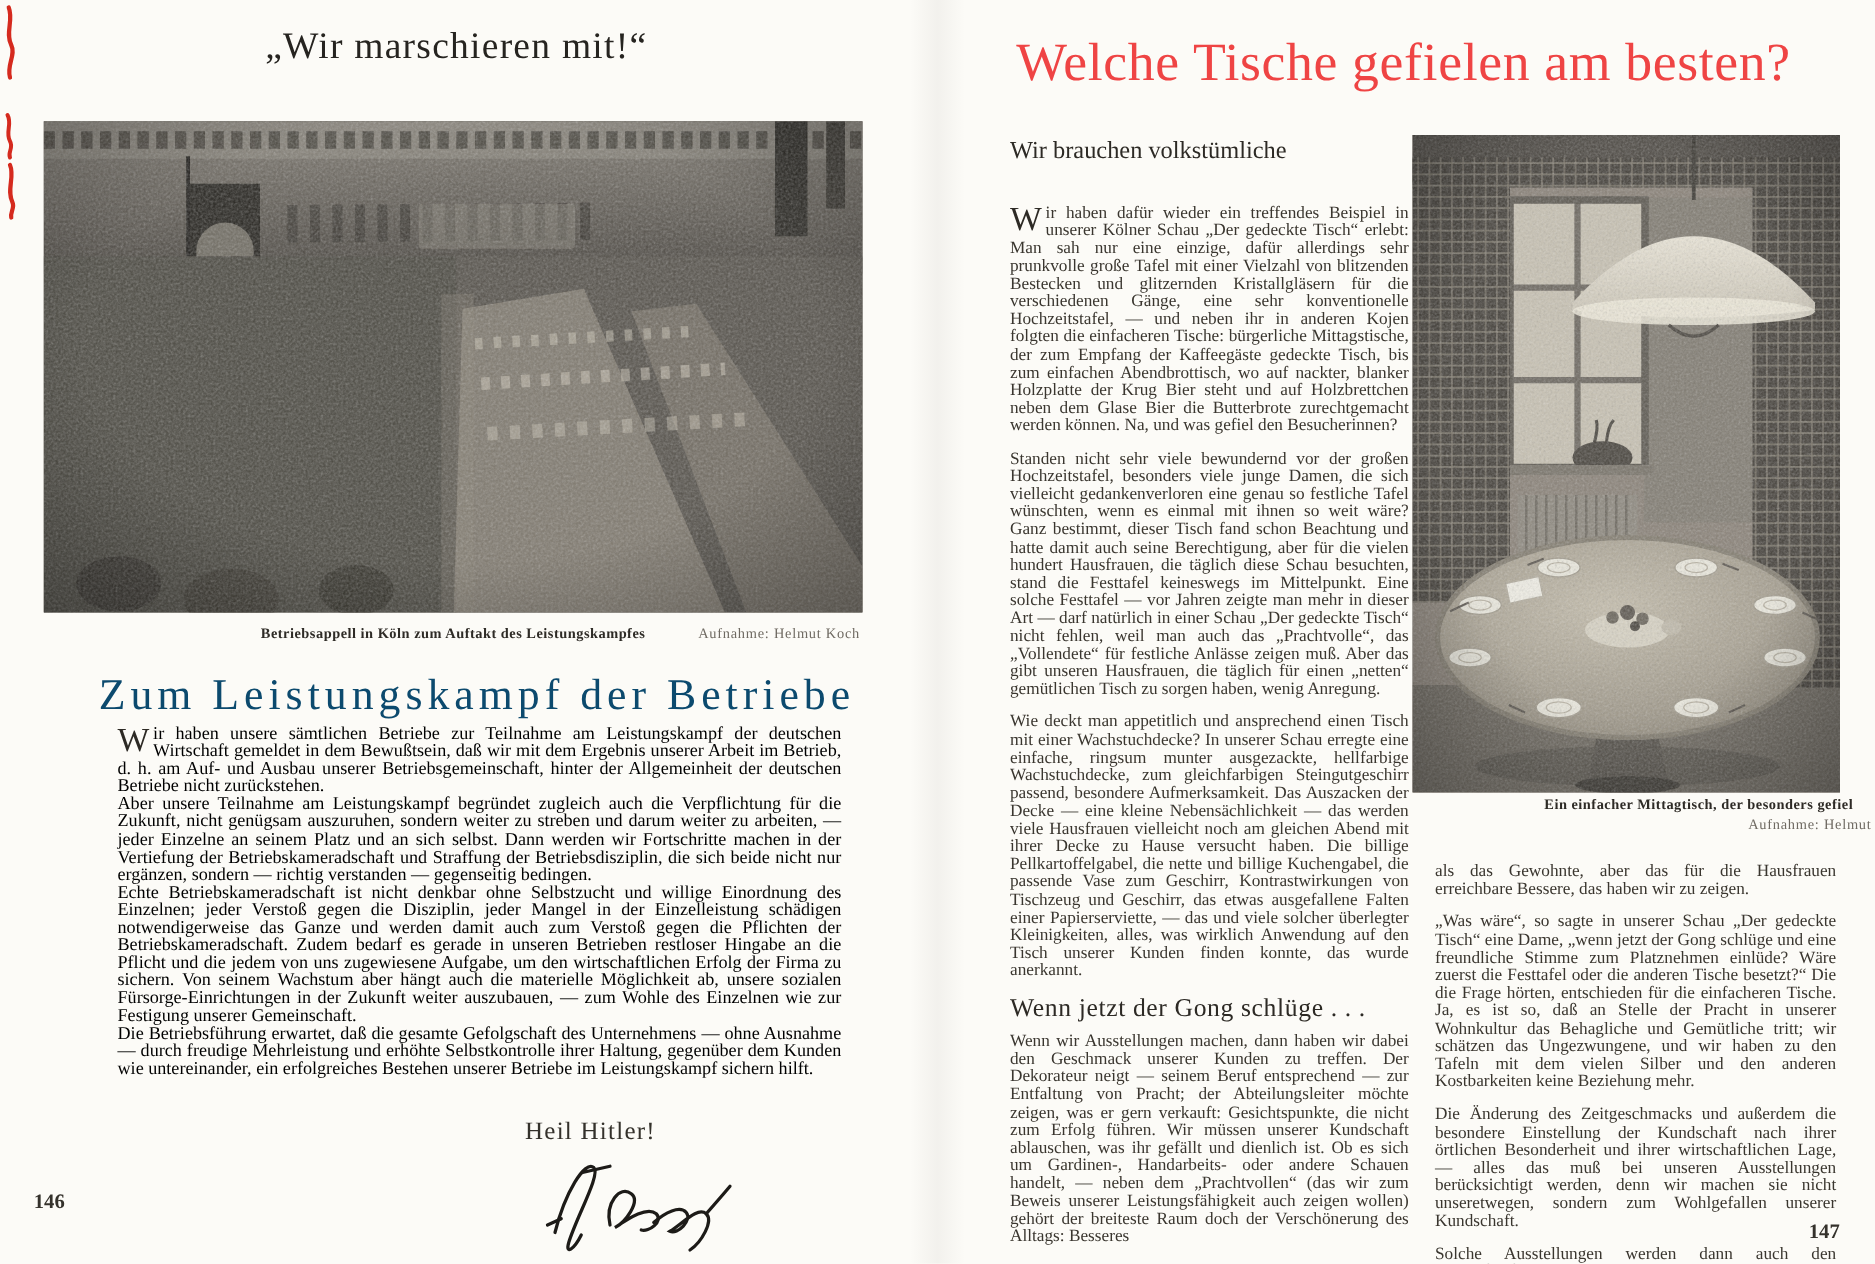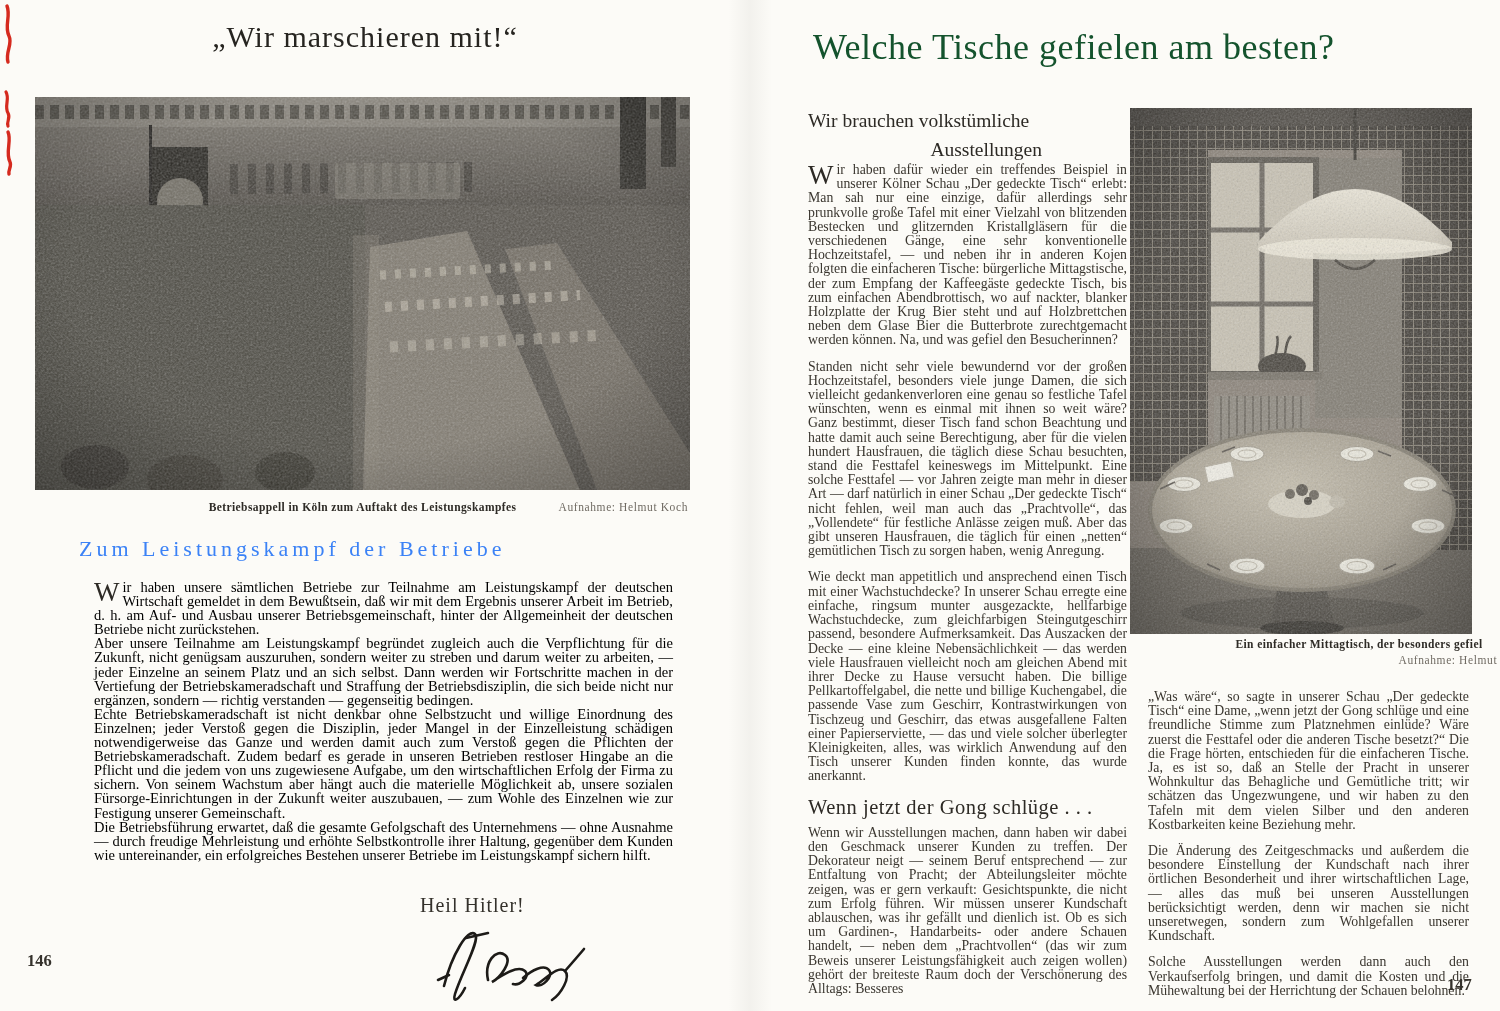--- a/index.html
+++ b/index.html
@@ -10,23 +10,23 @@
     -webkit-font-smoothing:antialiased;
   }
   .abs{position:absolute;}
   
   .gutter{left:728px;top:0;width:44px;height:1011px;
     background:linear-gradient(90deg,rgba(0,0,0,0) 0%,rgba(60,55,45,.05) 50%,rgba(0,0,0,0) 100%);}
   
   .lp-title{left:0;top:20px;width:730px;text-align:center;
     font-size:30px;letter-spacing:1px;color:#262420;font-weight:400;}
   .rp-title{left:813px;top:26px;width:680px;
-    font-size:36px;letter-spacing:.5px;color:#14532d;font-weight:400;white-space:nowrap;}
+    font-size:43px;letter-spacing:.5px;color:#ef4444;font-weight:400;white-space:nowrap;}
   .lp-heading{left:79px;top:536px;width:585px;
-    font-size:22px;letter-spacing:4px;color:#3b82f6;font-weight:400;white-space:nowrap;}
+    font-size:35px;letter-spacing:4px;color:#0c4a6e;font-weight:400;white-space:nowrap;}
   .rp-subhead{left:808px;top:106px;width:312px;font-size:19.5px;color:#2d2a25;line-height:1.5;}
   .rp-subhead .l2{display:block;text-align:right;padding-right:78px;}
   .gong-heading{font-size:20.5px;color:#2d2a25;margin:16px 0 0;letter-spacing:.5px;}
   
   .lp-body{left:78px;top:580px;width:579px;
     font-size:14.5px;line-height:14.1px;text-align:justify;
     hyphens:auto;-webkit-hyphens:auto;color:#000000;margin-left:16px;}
   .lp-body p{margin:0;}
   .col{font-size:13.8px;line-height:14.2px;text-align:justify;
     hyphens:auto;-webkit-hyphens:auto;color:#3a362f;}
@@ -138,21 +138,20 @@
     <path d="M137 49 C144 41 151 33 156 27"></path>
   </g>
 </svg>
 
 <div class="abs pagenum pn-left">146</div>
 
 <div class="abs rp-title">Welche Tische gefielen am besten?</div>
 
 <div class="abs rp-subhead">
   <span>Wir brauchen volkstümliche</span>
-  <span class="l2">Ausstellungen</span>
 </div>
 
 <div class="abs col col1">
   <p class="dc">Wir haben dafür wieder ein treffendes Beispiel in unserer Kölner Schau „Der gedeckte Tisch“ erlebt:  Man sah nur eine einzige, dafür allerdings sehr prunkvolle große Tafel mit einer Vielzahl von blitzenden Bestecken und glitzernden Kristallgläsern für die verschiedenen Gänge, eine sehr konventionelle Hochzeitstafel, — und neben ihr in anderen Kojen folgten die einfacheren Tische: bürgerliche Mittagstische, der zum Empfang der Kaffeegäste gedeckte Tisch, bis zum einfachen Abendbrottisch, wo auf nackter, blanker Holzplatte der Krug Bier steht und auf Holzbrettchen neben dem Glase Bier die Butterbrote zurechtgemacht werden können.  Na, und was gefiel den Besucherinnen?</p>
   <p>Standen nicht sehr viele bewundernd vor der großen Hochzeitstafel, besonders viele junge Damen, die sich vielleicht gedankenverloren eine genau so festliche Tafel wünschten, wenn es einmal mit ihnen so weit wäre?  Ganz bestimmt, dieser Tisch fand schon Beachtung und hatte damit auch seine Berechtigung, aber für die vielen hundert Hausfrauen, die täglich diese Schau besuchten, stand die Festtafel keineswegs im Mittelpunkt.  Eine solche Festtafel — vor Jahren zeigte man mehr in dieser Art — darf natürlich in einer Schau „Der gedeckte Tisch“ nicht fehlen, weil man auch das „Prachtvolle“, das „Vollendete“ für festliche Anlässe zeigen muß.  Aber das gibt unseren Hausfrauen, die täglich für einen „netten“ gemütlichen Tisch zu sorgen haben, wenig Anregung.</p>
   <p>Wie deckt man appetitlich und ansprechend einen Tisch mit einer Wachstuchdecke?  In unserer Schau erregte eine einfache, ringsum munter ausgezackte, hellfarbige Wachstuchdecke, zum gleichfarbigen Steingutgeschirr passend, besondere Aufmerksamkeit.  Das Auszacken der Decke — eine kleine Nebensächlichkeit — das werden viele Hausfrauen vielleicht noch am gleichen Abend mit ihrer Decke zu Hause versucht haben.  Die billige Pellkartoffelgabel, die nette und billige Kuchengabel, die passende Vase zum Geschirr,  Kontrastwirkungen von Tischzeug und Geschirr, das etwas ausgefallene Falten einer Papierserviette, — das und viele solcher überlegter Kleinigkeiten, alles, was wirklich Anwendung auf den Tisch unserer Kunden finden konnte, das wurde anerkannt.</p>
   <div class="gong-heading">Wenn jetzt der Gong schlüge . . .</div>
   <p>Wenn wir Ausstellungen machen, dann haben wir dabei den Geschmack unserer Kunden zu treffen.  Der Dekorateur neigt — seinem Beruf entsprechend — zur Entfaltung von Pracht; der Abteilungsleiter möchte zeigen, was er gern verkauft:  Gesichtspunkte, die nicht zum Erfolg führen.  Wir müssen unserer Kundschaft ablauschen, was ihr gefällt und dienlich ist.  Ob es sich um Gardinen-, Handarbeits- oder andere Schauen handelt, — neben dem „Prachtvollen“ (das wir zum Beweis unserer Leistungsfähigkeit auch zeigen wollen) gehört der breiteste Raum doch der Verschönerung des Alltags:  Besseres</p>
 </div>
 
@@ -242,18 +241,19 @@
     <rect width="342" height="526" fill="url(#vigR)"></rect>
   </svg>
 </div>
 
 <div class="abs caption-row rp-caption">
   <span class="cap">Ein einfacher Mittagtisch, der besonders gefiel</span>
   <span class="credit">Aufnahme: Helmut Koch</span>
 </div>
 
 <div class="abs col col2">
+  <p>als das Gewohnte,  aber das für die Hausfrauen erreichbare Bessere, das haben wir zu zeigen.</p>
   <p>„Was wäre“, so sagte in unserer Schau „Der gedeckte Tisch“ eine Dame, „wenn jetzt der Gong schlüge und eine freundliche Stimme zum Platznehmen einlüde?  Wäre zuerst die Festtafel oder die anderen Tische besetzt?“  Die die Frage hörten, entschieden für die einfacheren Tische.  Ja, es ist so, daß an Stelle der Pracht in unserer Wohnkultur das Behagliche und Gemütliche tritt; wir schätzen das Ungezwungene, und wir haben zu den Tafeln mit dem vielen Silber und den anderen Kostbarkeiten keine Beziehung mehr.</p>
   <p>Die Änderung des Zeitgeschmacks und außerdem die besondere Einstellung der Kundschaft nach ihrer örtlichen Besonderheit und ihrer wirtschaftlichen Lage, — alles das muß bei unseren Ausstellungen berücksichtigt werden, denn wir machen sie nicht unseretwegen, sondern zum Wohlgefallen unserer Kundschaft.</p>
   <p>Solche Ausstellungen werden dann auch den Verkaufserfolg bringen, und damit die Kosten und die Mühewaltung bei der Herrichtung der Schauen belohnen.</p>
 </div>
 
 <div class="abs pagenum pn-right">147</div>
 
 </body></html>

